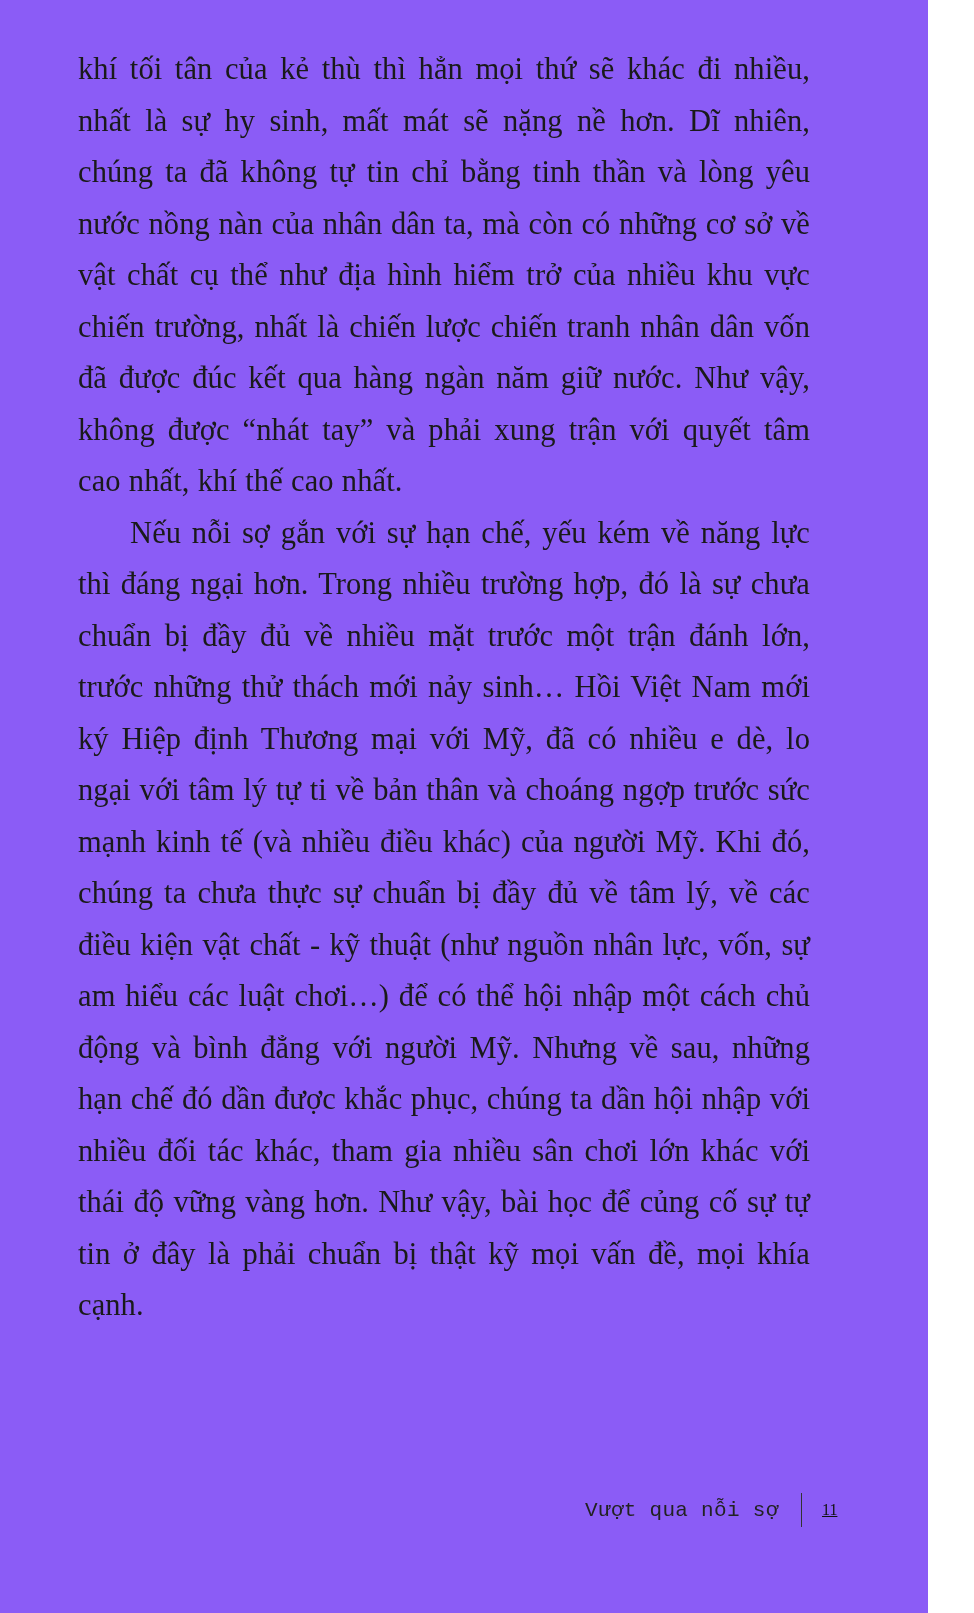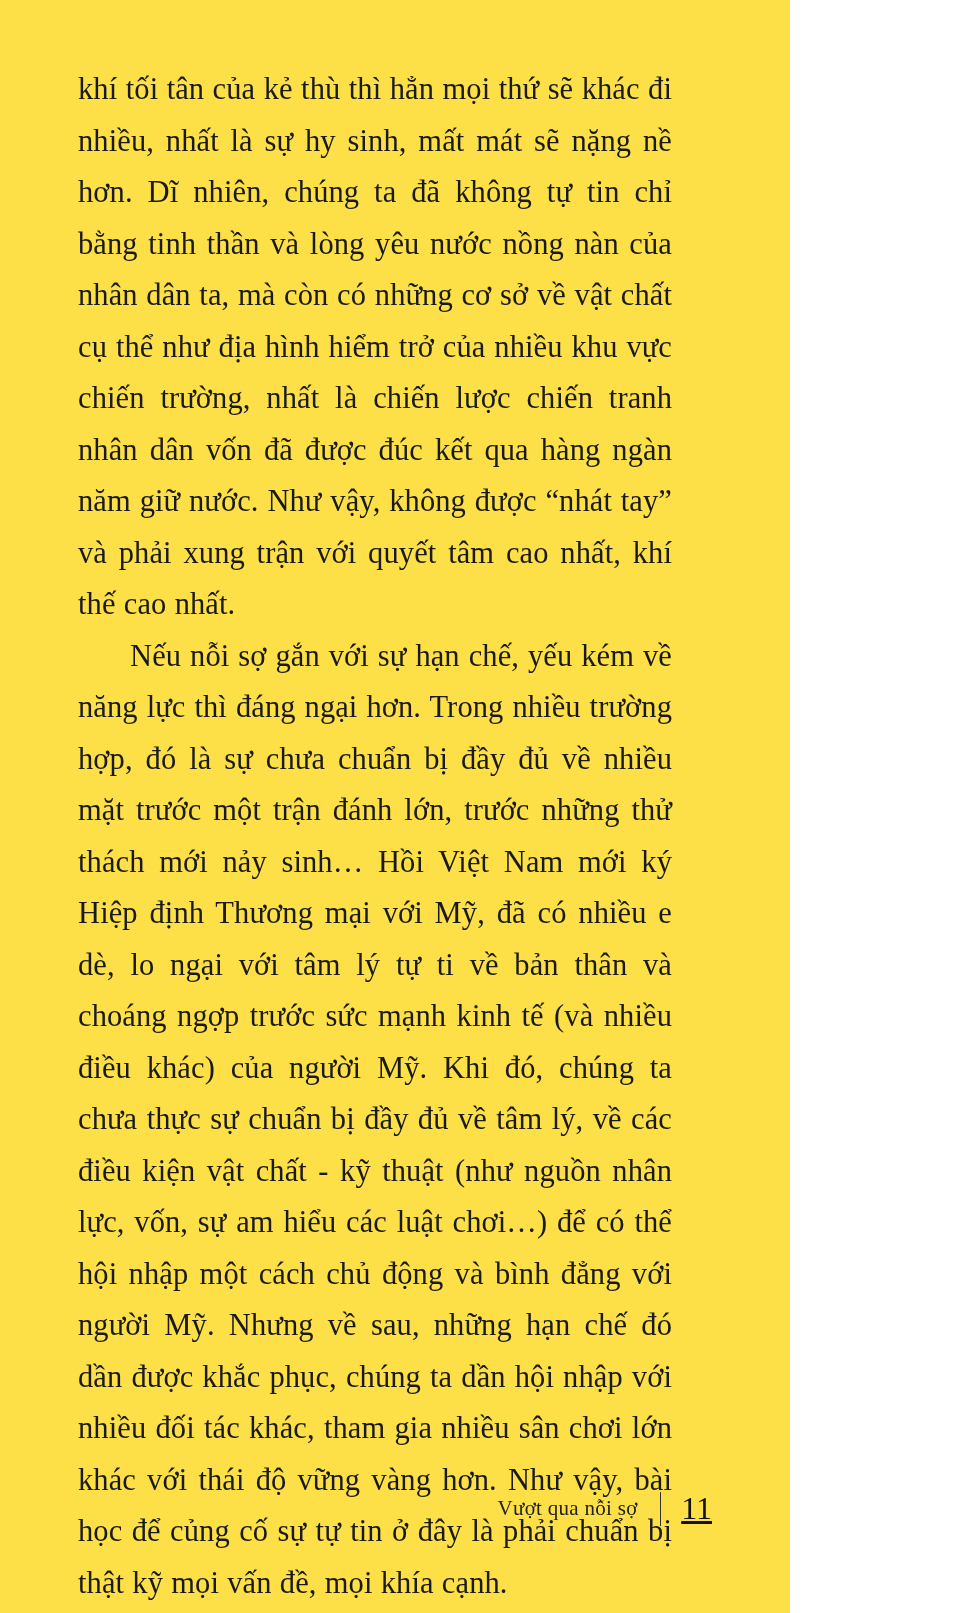--- a/index.html
+++ b/index.html
@@ -12,25 +12,25 @@
     height: 1613px;
     position: relative;
     font-family: "Liberation Serif", serif;
     color: #1a1a1a;
     overflow: hidden;
   }
   .page {
     position: absolute;
     top: 0;
     left: 0;
-    width: 790px;
+    width: 928px;
     height: 1613px;
-    background: #fde047;
+    background: #8b5cf6;
     box-sizing: border-box;
-    padding: 64px 118px 0 78px;
+    padding: 44px 118px 0 78px;
   }
   .body-text {
     font-size: 30.5px;
     line-height: 51.5px;
     text-align: justify;
     text-justify: inter-word;
     letter-spacing: 0.1px;
     word-spacing: 0.5px;
   }
   .body-text p {
@@ -44,38 +44,37 @@
     position: absolute;
     left: 78px;
     right: 78px;
     bottom: 86px;
     display: flex;
     justify-content: flex-end;
     align-items: center;
     font-family: "Liberation Sans", sans-serif;
   }
   .footer-title {
-    font-family: Liberation Serif, serif;
+    font-family: Liberation Mono, monospace;
     font-size: 21px;
     color: #222;
     letter-spacing: 0.3px;
   }
   .footer-rule {
     display: inline-block;
     width: 1.5px;
     height: 34px;
     background: #333;
     margin: 0 20px 0 22px;
   }
   .footer-page {
     font-family: "Liberation Serif", serif;
-    font-size: 32px;
+    font-size: 16px;
     color: #111;
     min-width: 28px;
-    text-align: right;
     text-decoration: underline;
   }
 </style>
 </head>
 <body>
 
 <div class="page">
 
   <div class="body-text">
     <p>khí tối tân của kẻ thù thì hẳn mọi thứ sẽ khác đi nhiều, nhất là sự hy sinh, mất mát sẽ nặng nề hơn. Dĩ nhiên, chúng ta đã không tự tin chỉ bằng tinh thần và lòng yêu nước nồng nàn của nhân dân ta, mà còn có những cơ sở về vật chất cụ thể như địa hình hiểm trở của nhiều khu vực chiến trường, nhất là chiến lược chiến tranh nhân dân vốn đã được đúc kết qua hàng ngàn năm giữ nước. Như vậy, không được “nhát tay” và phải xung trận với quyết tâm cao nhất, khí thế cao nhất.</p>

